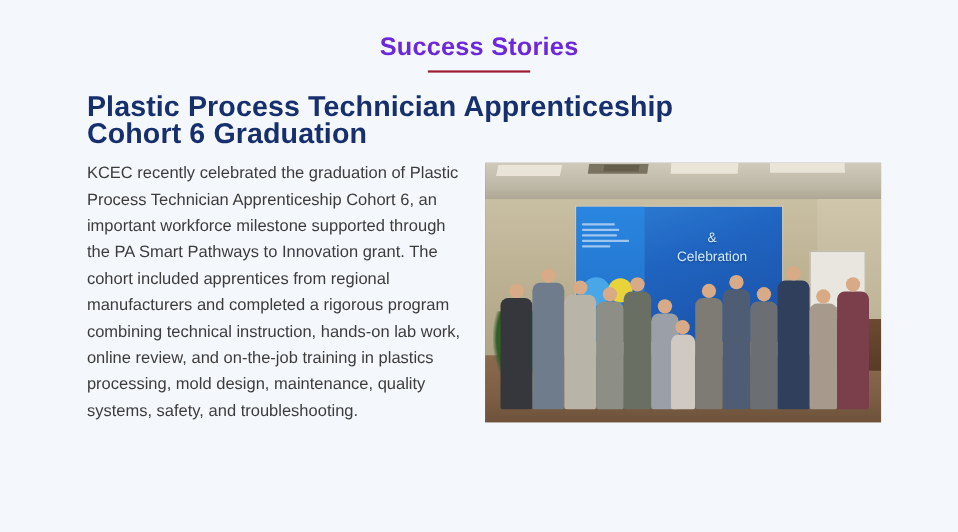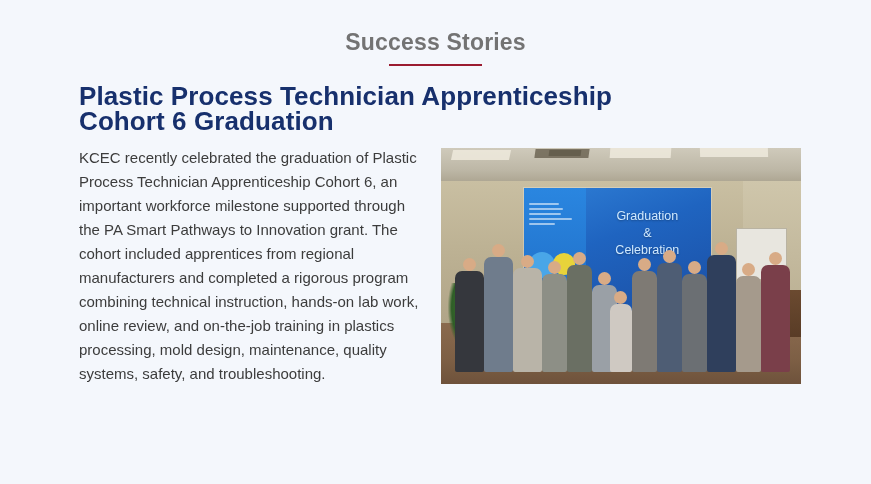--- a/index.html
+++ b/index.html
@@ -27,21 +27,21 @@
     position: absolute;
     top: 28px;
     left: 0;
     width: 871px;
     text-align: center;
   }
   .section-title {
     display: block;
     font-size: 23px;
     font-weight: bold;
-    color: #737373;
+    color: #6d28d9;
     letter-spacing: 0.2px;
     line-height: 28px;
     margin: 0;
   }
   .title-rule {
     display: block;
     width: 93px;
     height: 2px;
     background: #9b1b30;
     margin: 8px auto 0 auto;
@@ -226,21 +226,20 @@
             <i></i>
               <i></i>
               <i></i>
               <i></i>
               <i></i>
           </div>
           <div class="ph-logo-a"></div>
           <div class="ph-logo-b"></div>
         </div>
         <div class="ph-screen-text">
-          <div>Graduation</div>
           <div>&amp;</div>
           <div>Celebration</div>
         </div>
       </div>
 
       <div class="ph-floor"></div>
       <div class="ph-desk"></div>
       <div class="ph-plant"></div>
       <div class="ph-plant-pot"></div>
 

